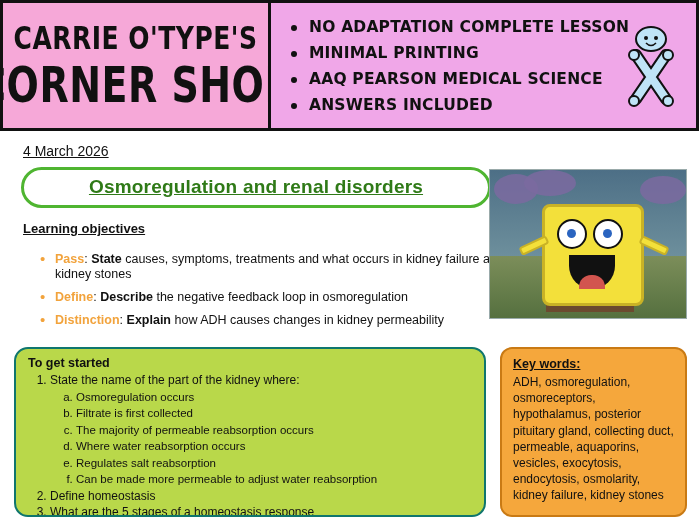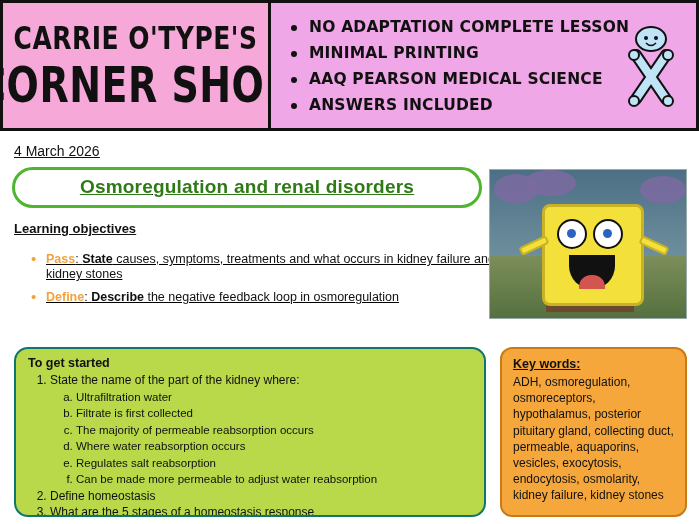--- a/index.html
+++ b/index.html
@@ -108,23 +108,22 @@
     height: 86px;
   }
 
   
   .content {
     position: absolute;
     left: 0;
     top: 131px;
     width: 699px;
     height: 393px;
-    padding: 8px 12px 0 12px;
-    box-sizing: border-box;
-    text-decoration: underline;
+    padding: 8px 12px 0 21px;
+    box-sizing: border-box;
   }
   .date {
     font-size: 14px;
     color: #111;
     text-decoration: underline;
     margin: 4px 0 8px 2px;
   }
 
   .title-box {
     width: 470px;
@@ -375,20 +374,23 @@
     </div>
 
     <div class="lo-heading">Learning objectives</div>
 
     <ul class="lo-list">
       <li>
         <span class="lo-key">Pass</span><span>: </span><span class="lo-cmd">State</span><span> causes, symptoms, treatments and what occurs in kidney failure and kidney stones</span>
       </li>
       <li>
         <span class="lo-key">Define</span><span>: </span><span class="lo-cmd">Describe</span><span> the negative feedback loop in osmoregulation</span>
+      </li>
+      <li>
+        <span class="lo-key">Distinction</span><span>: </span><span class="lo-cmd">Explain</span><span> how ADH causes changes in kidney permeability</span>
       </li>
     </ul>
 
     <div class="image-box">
       <div class="img-sky"></div>
       <div class="img-ground"></div>
       <div class="blob" style="left:4px; top:4px; width:44px; height:30px;"></div>
       <div class="blob" style="left:34px; top:0px; width:52px; height:26px;"></div>
       <div class="blob" style="left:150px; top:6px; width:46px; height:28px;"></div>
       <div class="pants"></div>
@@ -405,21 +407,21 @@
             <div class="tongue"></div>
           </div>
       </div>
     </div>
 
     <div class="started-box">
       <div class="started-title">To get started</div>
       <ol class="num-list">
         <li>State the name of the part of the kidney where:</li>
         <ol class="alpha-list">
-          <li>Ultrafiltration water</li>
+          <li>Osmoregulation occurs</li>
           <li>Filtrate is first collected</li>
           <li>The majority of permeable reabsorption occurs</li>
           <li>Where water reabsorption occurs</li>
           <li>Regulates salt reabsorption</li>
           <li>Can be made more permeable to adjust water reabsorption</li>
         </ol>
         <li>Define homeostasis</li>
         <li>What are the 5 stages of a homeostasis response</li>
       </ol>
     </div>

